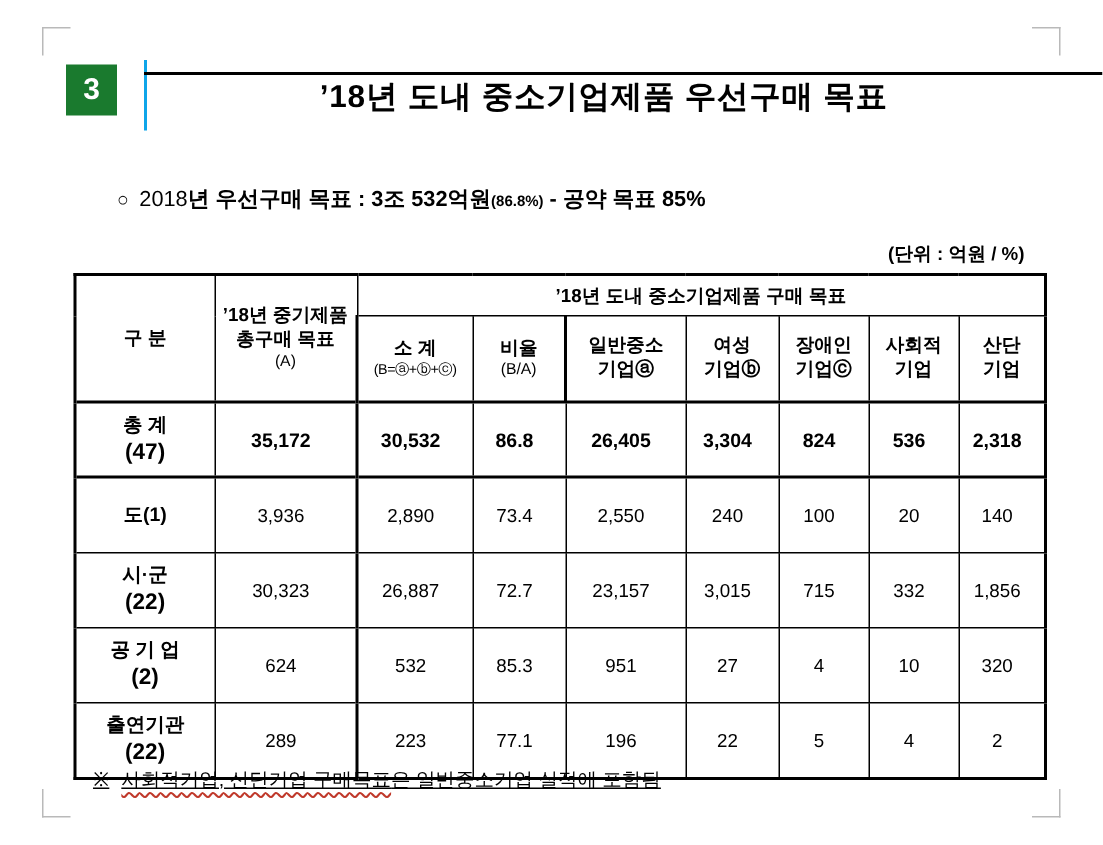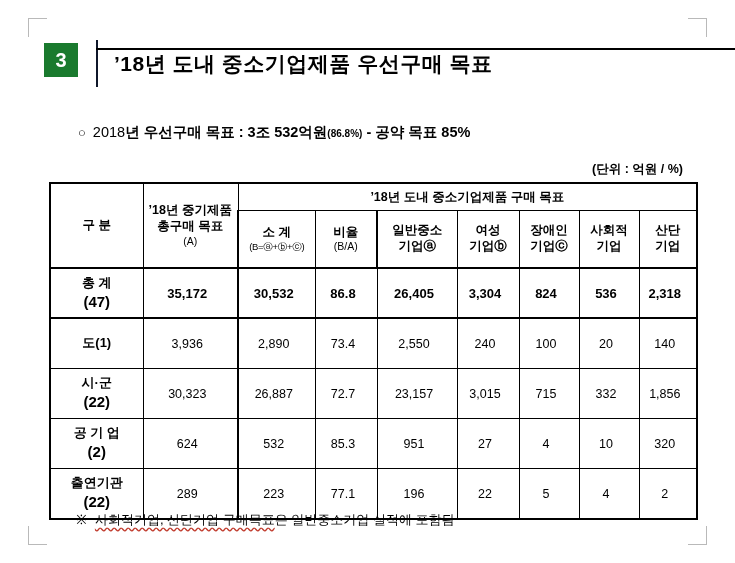--- a/index.html
+++ b/index.html
@@ -49,26 +49,27 @@
     font-weight: bold;
     display: flex;
     align-items: center;
     justify-content: center;
     margin-top: 3px;
     flex: 0 0 auto;
   }
   .title-wrap {
     margin-left: 18px;
     flex: 1 1 auto;
-    border-left: 2px solid #0f172a;
+    border-left: 2px solid #0ea5e9;
     padding-left: 16px;
     height: 47px;
     box-sizing: border-box;
     display: flex;
     align-items: center;
+    justify-content: center;
   }
   .title-underline {
     position: absolute;
     left: 96px;
     right: 0;
     top: 48px;
     border-bottom: 2px solid #000;
   }
   .doc-title {
     font-size: 21px;
@@ -144,23 +145,24 @@
 
   .thick-left { border-left: 2px solid #000; }
   .thick-right { border-right: 2px solid #000; }
   .thick-top { border-top: 2px solid #000; }
   .thick-bottom { border-bottom: 2px solid #000; }
 
   
   .footnote {
     position: absolute;
     top: 510px;
-    left: 76px;
+    left: 62px;
     font-size: 13px;
     white-space: nowrap;
+    text-decoration: underline;
   }
   .footnote .mark { margin-right: 8px; }
   .squiggle {
     text-decoration: underline;
     text-decoration-style: wavy;
     text-decoration-color: #c0392b;
     text-underline-offset: 3px;
   }
 </style>
 </head>

